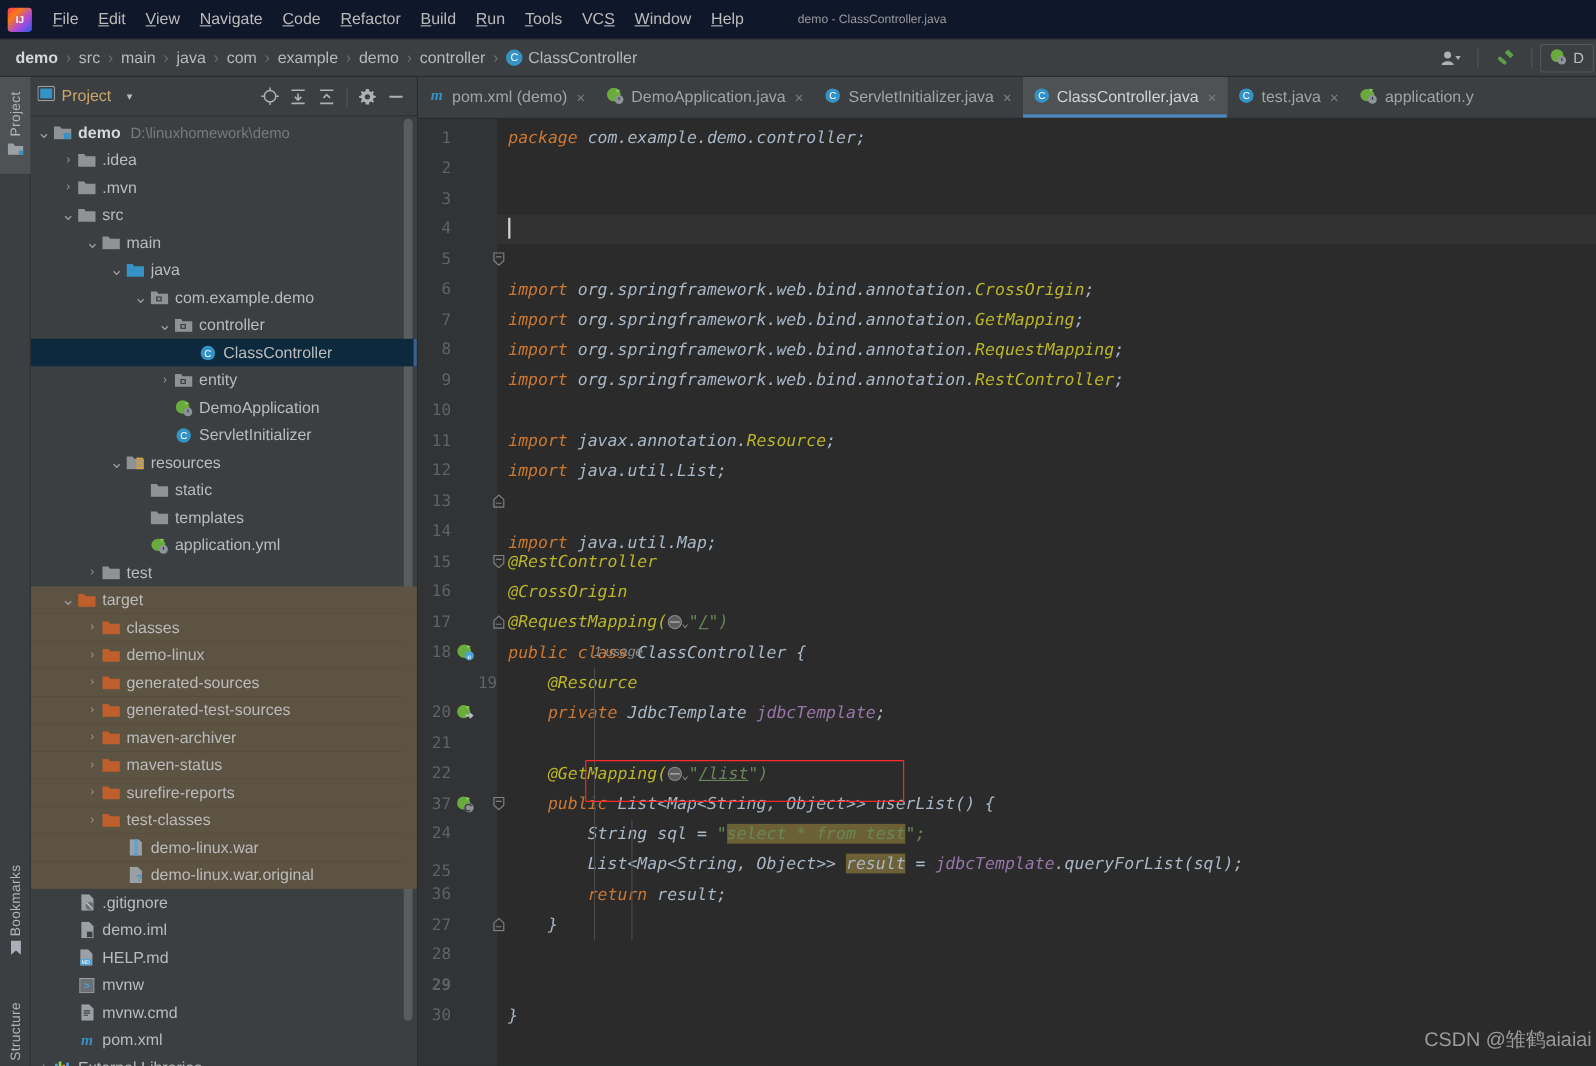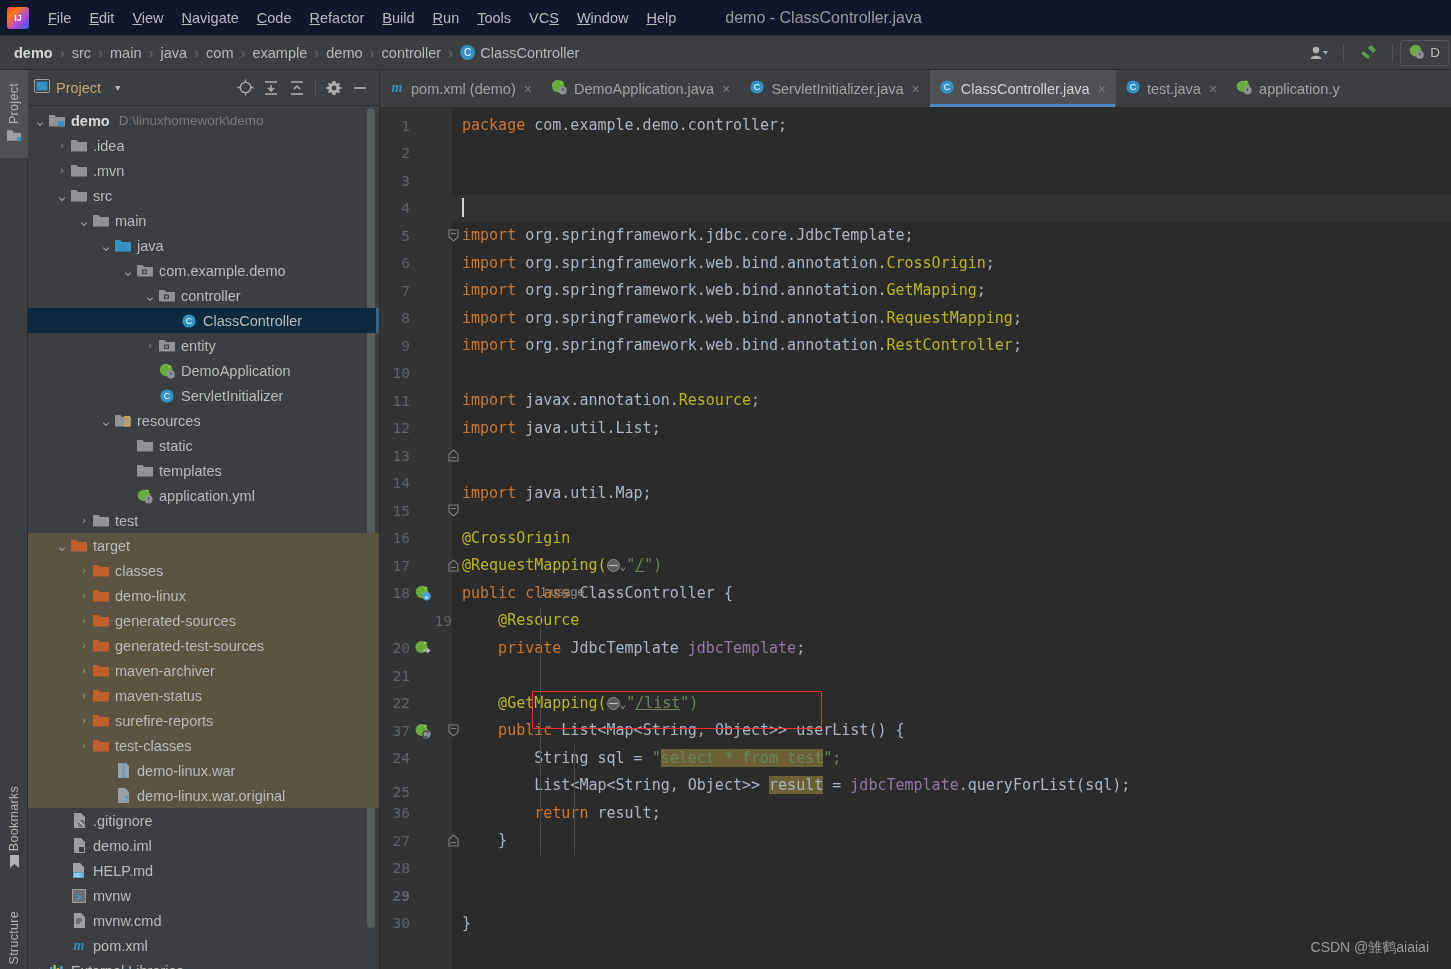--- a/index.html
+++ b/index.html
@@ -27,21 +27,21 @@
     content: "IJ"; position: absolute; left: 0; top: 0; right: 0; bottom: 0;
     display: flex; align-items: center; justify-content: center;
     font-size: 9px; font-weight: bold; color: #fff; font-family: "Liberation Sans", sans-serif;
   }
   .menu-item {
     color: #bbbbbb; font-size: 14.5px; padding: 3px 9px; cursor: default;
     white-space: nowrap;
   }
   .menu-item .mn { text-decoration: underline; }
   .win-title {
-    color: #9a9a9a; font-size: 16px; margin-left: 40px; white-space: nowrap;
+    color: #9a9a9a; font-size: 11px; margin-left: 40px; white-space: nowrap;
   }
 
   
   .navbar {
     position: absolute; left: 0; top: 36px; width: 1451px; height: 34px;
     background: #3c3f41; display: flex; align-items: center;
     border-bottom: 1px solid #2b2b2b;
   }
   .crumb {
     color: #b8b8b8; font-size: 14.5px; padding: 2px 4px; white-space: nowrap;
@@ -149,21 +149,21 @@
     width: 30px; text-align: right; color: #606366; font-size: 14.5px;
     font-family: "DejaVu Sans Mono", monospace;
   }
   .gutterline .gicon { width: 20px; margin-left: 3px; display:flex; align-items:center; justify-content:center;}
   .fold {
     position:absolute; left: 66px; width: 14px; height: 27.5px;
     display:flex; align-items:center; justify-content:center; color:#808080; font-size:11px;
   }
   .codearea {
     position: absolute; left: 72px; top: 0; right: 0; height: 861px;
-    font-family: "DejaVu Sans Mono", monospace; font-size: 15px;
+    font-family: "DejaVu Sans Mono", monospace; font-size: 15px; font-style: italic;
   }
   .cline {
     position: absolute; left: 0; right: 0; height: 27.5px; line-height: 27.5px;
     white-space: pre; padding-left: 10px;
   }
   .cline.caretline { background: #323232; }
   .indentguide {
     position:absolute; width:1px; background:#4b4b4b;
   }
   .caret {
@@ -190,21 +190,21 @@
   .globe {
     display:inline-block; width:13px; height:13px; border-radius:50%;
     background:#5c5c5c; border:1px solid #8a8a8a; vertical-align:-2px; position:relative;
   }
   .globe::after{
     content:""; position:absolute; left:1px; top:5px; width:9px; height:1px; background:#c0c0c0;
   }
   .chev { color:#9a9a9a; font-size:11px; }
 
   .watermark {
-    position:absolute; right: 22px; bottom: 12px; color: #9b9b9b; font-size: 14px;
+    position:absolute; right: 4px; bottom: 12px; color: #9b9b9b; font-size: 18px;
     font-family: "Liberation Sans", sans-serif; white-space:nowrap;
   }
   .circC { width:15px;height:15px;border-radius:50%;background:#3592c4;color:#fff;font-size:10px;
            display:flex;align-items:center;justify-content:center;font-family:"Liberation Sans",sans-serif;}
 </style>
 </head>
 <body>
 
 <div id="app">
 
@@ -921,30 +921,30 @@
         </div>
         <div class="gutterline" style="top: 801.5px;">
           <span class="num">30</span>
         </div>
       </div>
     <div class="codearea" id="codearea">
         <div class="cline" style="top: 4px;"><span class="kw">package </span><span class="pln">com.example.demo.controller;</span></div>
         <div class="cline" style="top: 31.5px;"></div>
         <div class="cline" style="top: 59px;"></div>
         <div class="cline caretline" style="top: 86.5px;"><span class="caret"></span></div>
-        <div class="cline" style="top: 114px;"><span class="kw">import </span><span class="pln">org.springframework.jdbc.core.</span><span class="cls">JdbcTemplate</span><span class="pln">;</span></div>
         <div class="cline" style="top: 141.5px;"><span class="kw">import </span><span class="pln">org.springframework.web.bind.annotation.</span><span class="ann">CrossOrigin</span><span class="pln">;</span></div>
         <div class="cline" style="top: 169px;"><span class="kw">import </span><span class="pln">org.springframework.web.bind.annotation.</span><span class="ann">GetMapping</span><span class="pln">;</span></div>
         <div class="cline" style="top: 196.5px;"><span class="kw">import </span><span class="pln">org.springframework.web.bind.annotation.</span><span class="ann">RequestMapping</span><span class="pln">;</span></div>
         <div class="cline" style="top: 224px;"><span class="kw">import </span><span class="pln">org.springframework.web.bind.annotation.</span><span class="ann">RestController</span><span class="pln">;</span></div>
         <div class="cline" style="top: 251.5px;"></div>
         <div class="cline" style="top: 279px;"><span class="kw">import </span><span class="pln">javax.annotation.</span><span class="ann">Resource</span><span class="pln">;</span></div>
         <div class="cline" style="top: 306.5px;"><span class="kw">import </span><span class="pln">java.util.List;</span></div>
         <div class="cline" style="top: 334px; margin-top: 38px;"><span class="kw">import </span><span class="pln">java.util.Map;</span></div>
         <div class="cline" style="top: 361.5px;"></div>
+        <div class="cline" style="top: 389px;"><span class="ann">@RestController</span></div>
         <div class="cline" style="top: 416.5px;"><span class="ann">@CrossOrigin</span></div>
         <div class="cline" style="top: 444px;"><span class="ann">@RequestMapping(</span><span><span class="globe"></span><span class="chev">⌄</span></span><span class="str">"</span><span class="strU">/</span><span class="str">")</span></div>
         <div class="cline" style="top: 471.5px;"><span class="kw">public class </span><span class="cls">ClassController</span><span class="pln"> {</span></div>
         <div class="cline" style="top: 499px;"><span class="ann">    @Resource</span></div>
         <div class="cline" style="top: 526.5px;"><span class="kw">    private </span><span class="cls">JdbcTemplate</span><span class="pln"> </span><span class="fld">jdbcTemplate</span><span class="pln">;</span></div>
         <div class="cline" style="top: 554px;"></div>
         <div class="cline" style="top: 581.5px;"><span class="ann">    @GetMapping(</span><span><span class="globe"></span><span class="chev">⌄</span></span><span class="str">"</span><span class="strU">/list</span><span class="str">")</span></div>
         <div class="cline" style="top: 609px;"><span class="kw">    public </span><span class="cls">List</span><span class="pln">&lt;</span><span class="cls">Map</span><span class="pln">&lt;</span><span class="cls">String</span><span class="pln">, </span><span class="cls">Object</span><span class="pln">&gt;&gt; </span><span class="pln">userList</span><span class="pln">() {</span></div>
         <div class="cline" style="top: 636.5px;"><span class="pln">        </span><span class="cls">String</span><span class="pln"> sql = </span><span class="str">"</span><span class="str hl">select * from test</span><span class="str">";</span></div>
         <div class="cline" style="top: 664px;"><span class="pln">        </span><span class="cls">List</span><span class="pln">&lt;</span><span class="cls">Map</span><span class="pln">&lt;</span><span class="cls">String</span><span class="pln">, </span><span class="cls">Object</span><span class="pln">&gt;&gt; </span><span class="pln hl">result</span><span class="pln"> = </span><span class="fld">jdbcTemplate</span><span class="pln">.queryForList(sql);</span></div>

